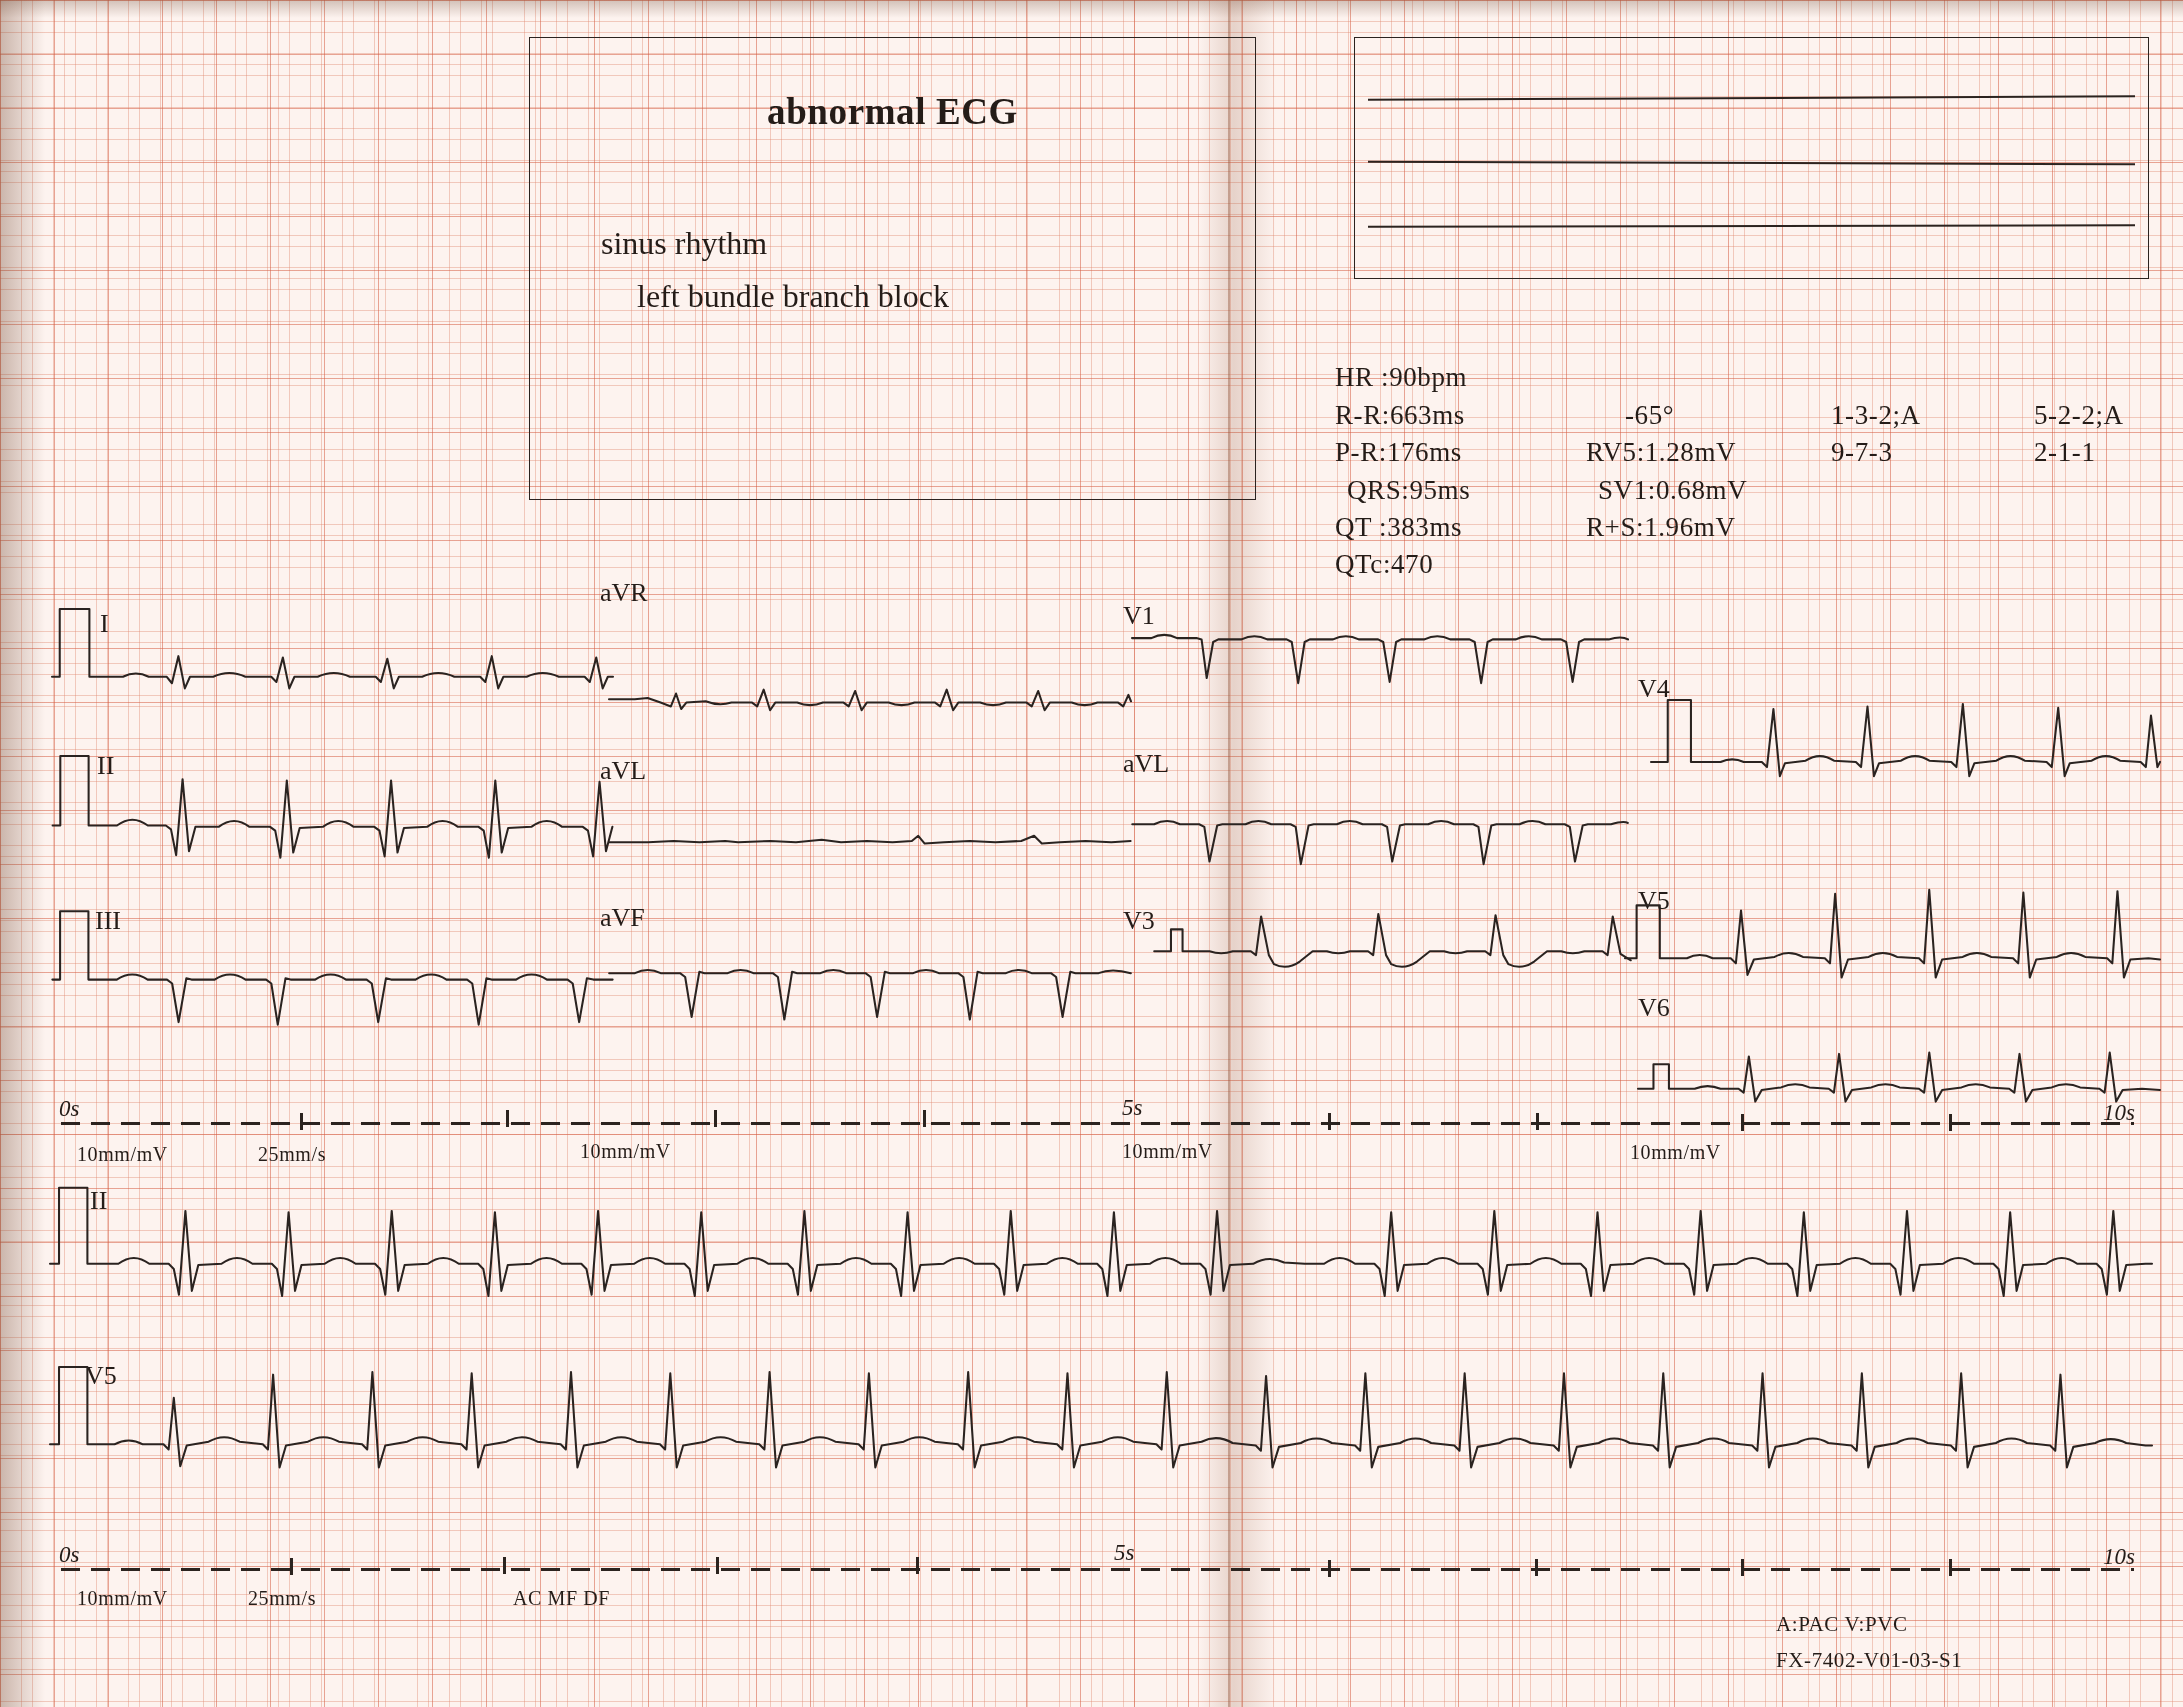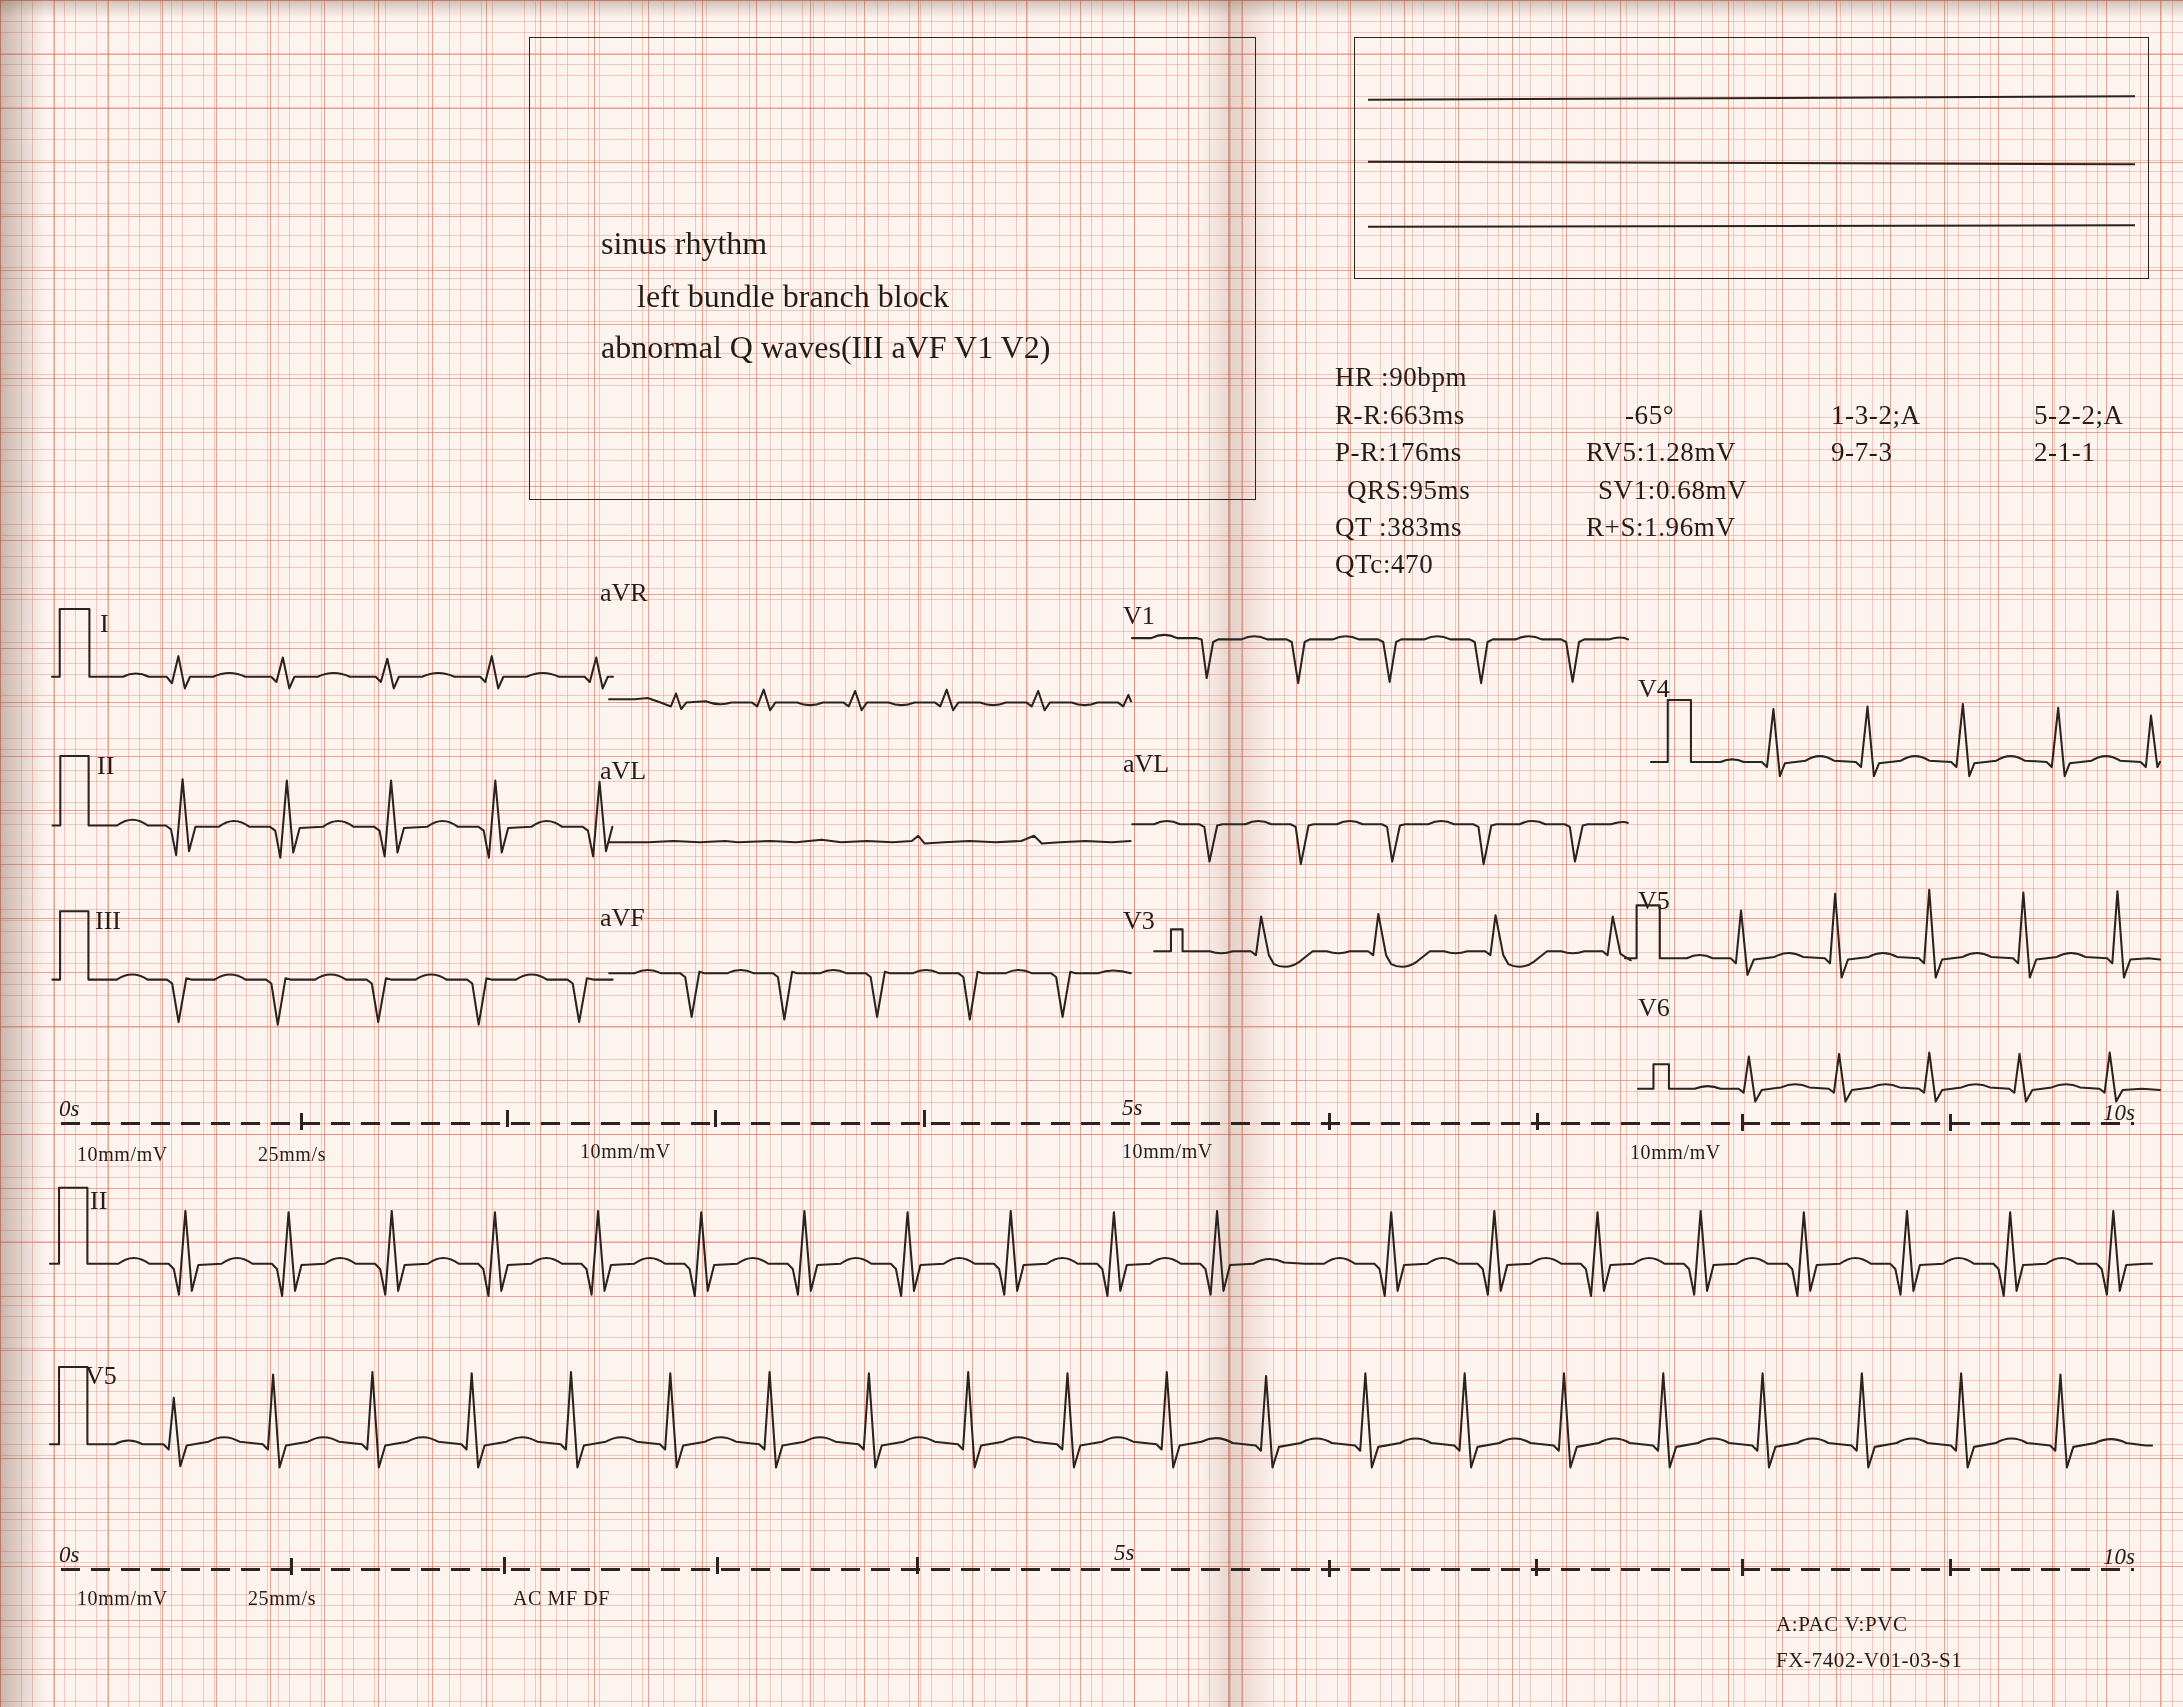--- a/index.html
+++ b/index.html
@@ -65,23 +65,23 @@
 </head>
 <body>
 
 <div class="paper"></div>
 <div class="shade-top"></div>
 <div class="shade-left"></div>
 <div class="shade-fold"></div>
 <div class="fold-line"></div>
 
 <div class="box" id="dx-box">
+  <div class="dx-title">abnormal ECG</div>
   <div class="dx-line" id="dx1">sinus rhythm</div>
   <div class="dx-line" id="dx2">left bundle branch block</div>
-  <div class="dx-line" id="dx3">abnormal Q waves(III aVF V1 V2)</div>
 </div>
 
 <div class="box" id="rhythm-box">
   <div class="rhy-line r1"></div>
   <div class="rhy-line r2"></div>
   <div class="rhy-line r3"></div>
 </div>
 
 <div class="meas col1 m-r1">HR :90bpm</div>
 <div class="meas col1 m-r2">R-R:663ms</div>

